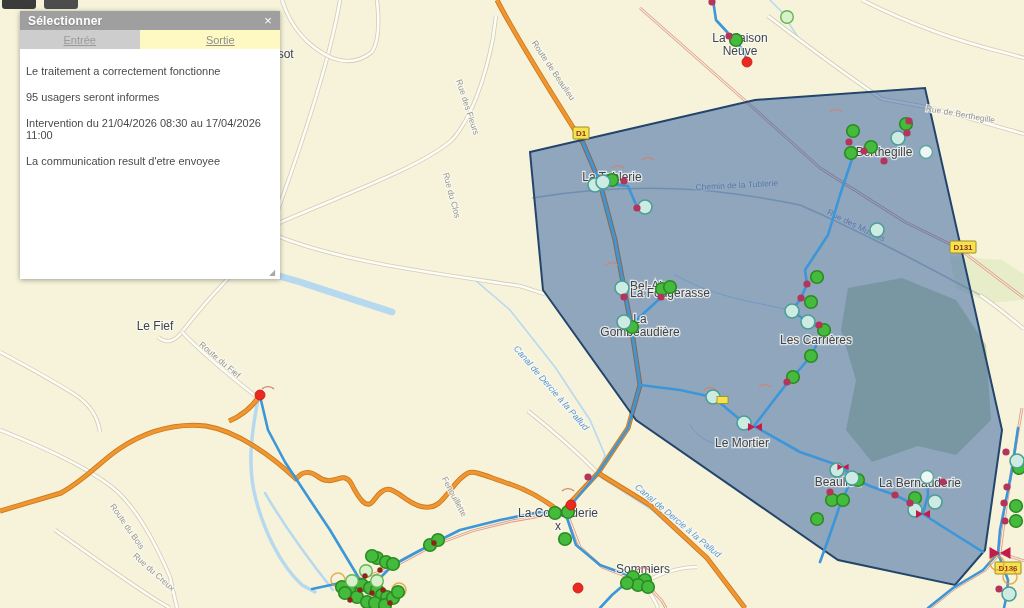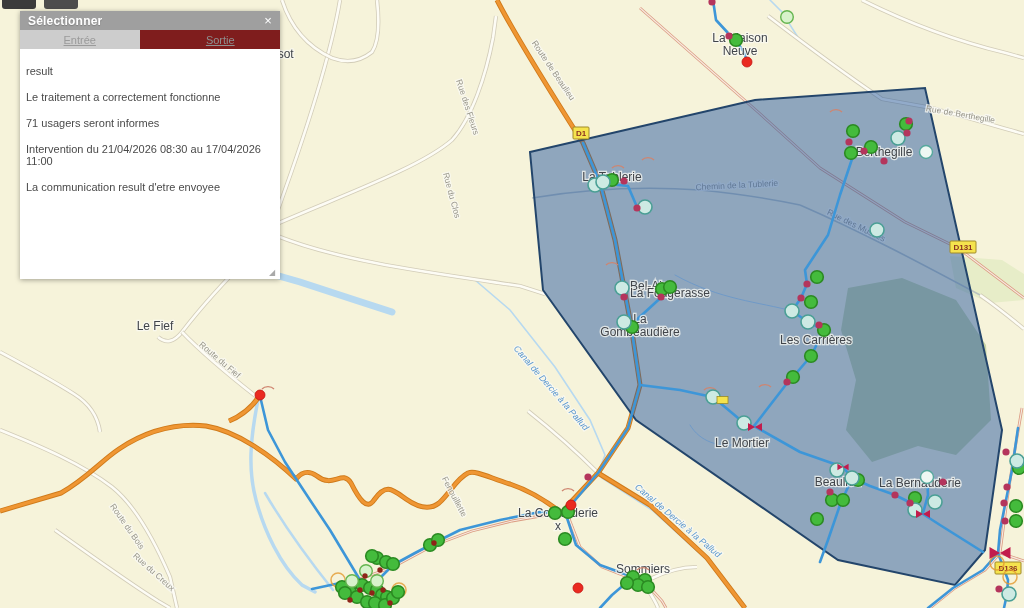--- a/index.html
+++ b/index.html
@@ -13,21 +13,21 @@
   
   .panel{position:absolute;left:8px;top:11px;width:260px;height:268px;background:#fff;
          box-shadow:0 1px 5px rgba(0,0,0,.35);font-size:11px;color:#4a4a4a;margin-left:12px;}
   .panel-header{height:19px;background:#9f9f9f;color:#fff;display:flex;align-items:center;
                 padding:0 8px;font-size:12px;letter-spacing:.2px;}
   .panel-title{flex:1;font-weight:bold;text-shadow:0 1px 1px rgba(0,0,0,.2);}
   .panel-close{cursor:pointer;font-size:13px;line-height:1;color:#fff;}
   .tabs{display:flex;height:19px;}
   .tab{flex:1;display:flex;align-items:center;justify-content:center;font-size:11px;text-decoration:underline;}
   .tab.inactive{background:#cdcdcd;color:#9a9a9a;cursor:pointer;}
-  .tab.active{background:#7f1d1d;color:#8f8f8f;padding-left:21px;}
+  .tab.active{background:#fef9c3;color:#8f8f8f;padding-left:21px;}
   .panel-body{padding:16px 6px 0 6px;}
   .out-line{margin-bottom:14px;line-height:12px;}
   .resize-handle{position:absolute;right:3px;bottom:2px;width:8px;height:8px;color:#a9a9a9;
                  font-size:8px;line-height:8px;cursor:nwse-resize;}
 </style>
 </head>
 <body>
 
 <div class="stage">
   <svg id="map-svg" width="1024" height="608">
@@ -278,21 +278,20 @@
   <div class="panel">
     <div class="panel-header">
       <span class="panel-title">Sélectionner</span>
       <span class="panel-close">×</span>
     </div>
     <div class="tabs">
       <div class="tab inactive">Entrée</div>
       <div class="tab active">Sortie</div>
     </div>
     <div class="panel-body" id="panel-body">
-        <div class="out-line">result</div>
         <div class="out-line">Le traitement a correctement fonctionne</div>
-        <div class="out-line">71 usagers seront informes</div>
+        <div class="out-line">95 usagers seront informes</div>
         <div class="out-line">Intervention du 21/04/2026 08:30 au 17/04/2026 11:00</div>
         <div class="out-line">La communication result d'etre envoyee</div>
       </div>
     <div class="resize-handle">◢</div>
   </div>
 </div>
 
 </body></html>

